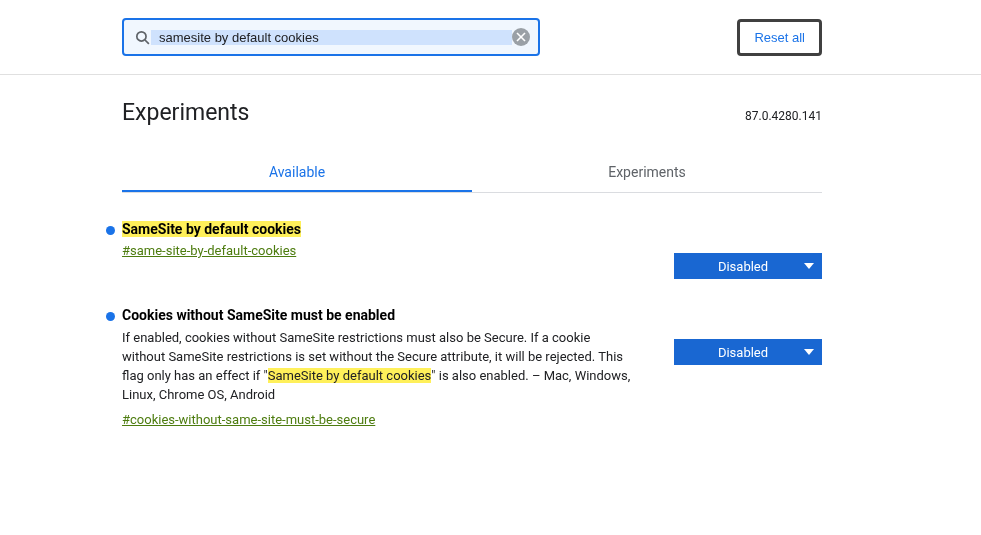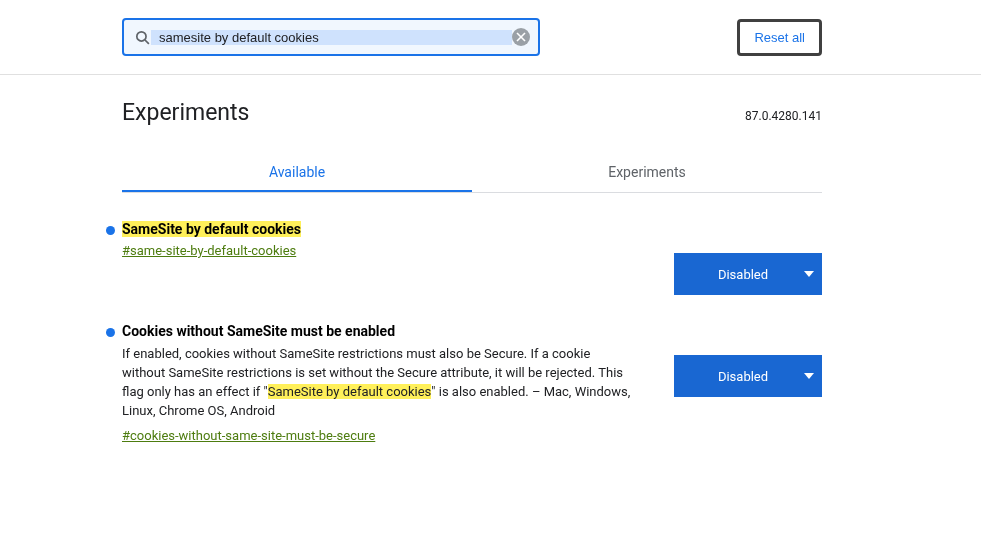--- a/index.html
+++ b/index.html
@@ -139,21 +139,21 @@
     text-decoration: underline;
     cursor: pointer;
   }
   .flag-ctrl {
     flex: 0 0 148px;
     padding-top: 32px;
   }
   .select-wrap {
     position: relative;
     width: 148px;
-    height: 42px;
+    height: 26px;
     background: #1967d2;
     color: #fff;
     display: flex;
     align-items: center;
     padding: 0 26px 0 16px;
     font-size: 13px;
     cursor: pointer;
     justify-content: center;
     margin-left: 20px;
   }

